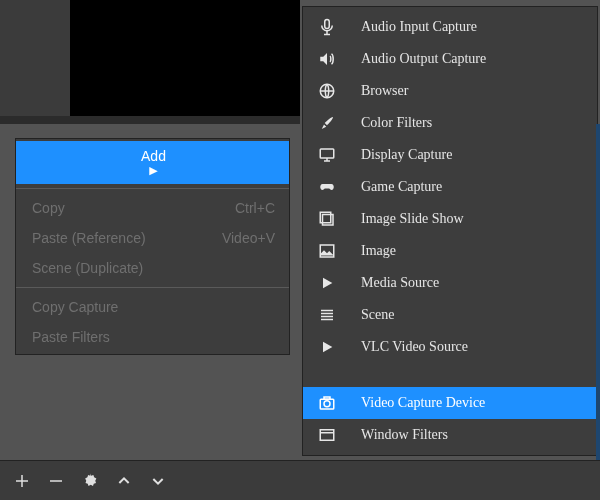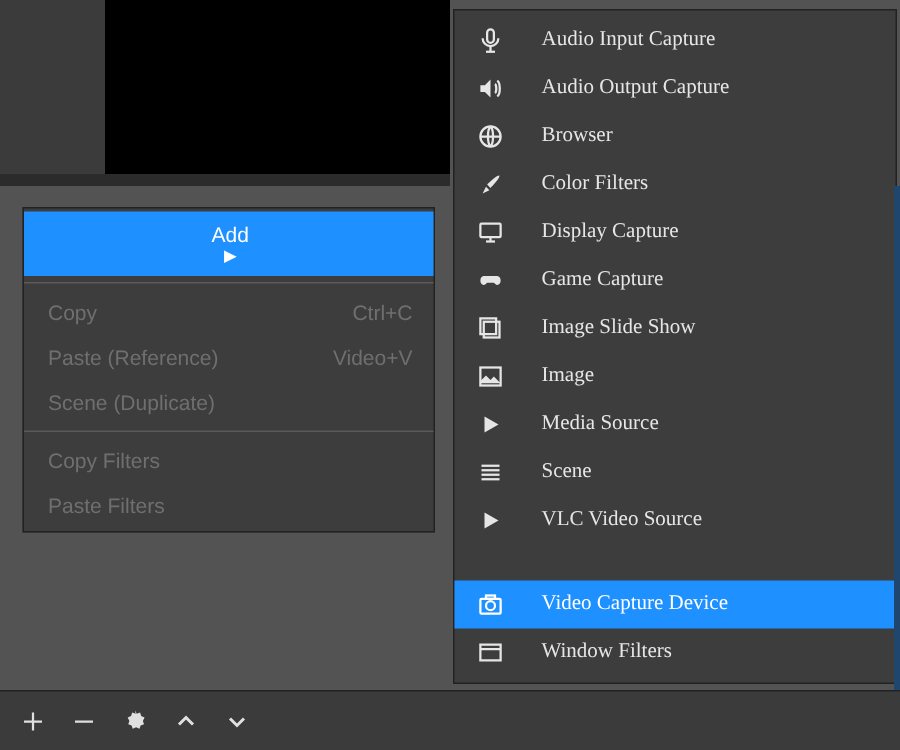--- a/index.html
+++ b/index.html
@@ -150,21 +150,21 @@
   </div>
   <div class="cm-item">
     <span>Paste (Reference)</span>
     <span class="shortcut">Video+V</span>
   </div>
   <div class="cm-item">
     <span>Scene (Duplicate)</span>
   </div>
   <div class="cm-sep"></div>
   <div class="cm-item">
-    <span>Copy Filters</span>
+    <span>Copy Capture</span>
   </div>
   <div class="cm-item">
     <span>Paste Filters</span>
   </div>
 </div>
 
 <div class="submenu">
 
   <div class="sm-item">
     <span class="ico">

